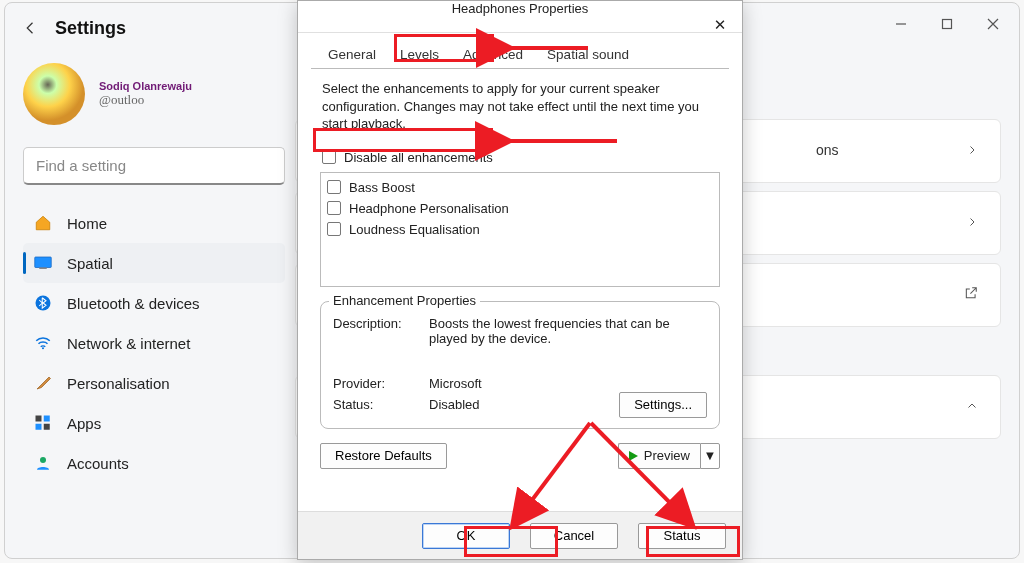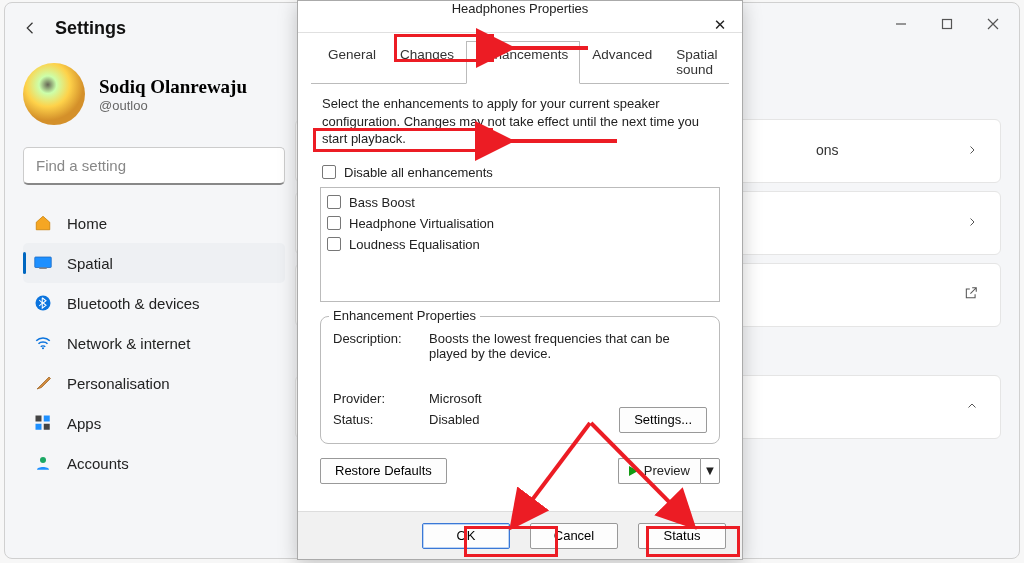--- a/index.html
+++ b/index.html
@@ -14,22 +14,22 @@
     height: 50px; display: flex; align-items: center; padding: 0 6px;
   }
   .back-btn { width: 40px; height: 40px; display:flex;align-items:center;justify-content:center; cursor:pointer;}
   .settings-title { font-size: 18px; font-weight: 600; color: #111; margin-left: 4px;}
   .winctl { position:absolute; top:3px; right:3px; display:flex;}
   .winctl div { width:46px;height:36px;display:flex;align-items:center;justify-content:center; color:#555;}
   .settings-body { position:absolute; top:54px; left:0; right:0; bottom:0; display:flex; }
   .sidebar { width:290px; padding: 6px 10px 0 18px; }
   .profile { display:flex; align-items:center; gap:14px; margin-bottom:22px;}
   .avatar { width:62px;height:62px;border-radius:50%; background: radial-gradient(circle at 40% 35%, #665, #cfa 16%, #fed24a 40%, #d4902a 65%);}
-  .profile-name { font-size:19px; font-weight:700; color:#000000;font-family:Liberation Serif, serif;}
-  .profile-email { font-size:13px; color:#666;}
+  .profile-name { font-size:11px; font-weight:700; color:#701a75;}
+  .profile-email { font-size:13px; color:#666;font-family:Liberation Serif, serif;}
   .search { margin-bottom: 18px;}
   .search input { width:100%; height:38px; border:1px solid #ccc; border-bottom:2px solid #888; border-radius:5px; padding:0 12px; font-size:15px; background:#fff;}
   .search input::placeholder{color:#888;}
   .nav-item { display:flex; align-items:center; gap:14px; height:40px; padding:0 10px; border-radius:5px; font-size:15px; color:#222; cursor:pointer; position:relative;}
   .nav-item.selected { background:#eef0f3;}
   .nav-item.selected::before { content:""; position:absolute; left:0; top:9px; bottom:9px; width:3px; background:#0067C0; border-radius:2px;}
   .nav-icon { width:20px; height:20px; display:flex; align-items:center; justify-content:center;}
   .content { flex:1; padding-top: 10px; padding-right: 18px; position:relative;}
   .card { background:#fff; border:1px solid #e5e5e5; border-radius:6px; height:64px; margin-bottom:8px; position:relative;}
   .card .chev { position:absolute; right:22px; top:50%; transform:translateY(-50%); color:#555;}
@@ -217,43 +217,42 @@
         <path d="M4 14 V12 a8 8 0 0 1 16 0 v2" fill="none" stroke="#555" stroke-width="1.8"></path>
         <rect x="3" y="13" width="4" height="7" rx="1.5" fill="#555"></rect>
         <rect x="17" y="13" width="4" height="7" rx="1.5" fill="#555"></rect>
       </svg>
     <span>Headphones Properties</span>
     <span class="dlg-close">✕</span>
   </div>
 
   <div class="tabs">
     <div class="tab">General</div>
-    <div class="tab">Changes</div>
-    <div class="tab active">Enhancements</div>
+    <div class="tab">Levels</div>
     <div class="tab">Advanced</div>
     <div class="tab">Spatial sound</div>
   </div>
   <div class="tabline"></div>
 
   <div class="tabpanel">
     <div class="intro">Select the enhancements to apply for your current speaker configuration. Changes may not take effect until the next time you start playback.</div>
 
     <div class="chk-row">
       <span class="chk"></span>
       <span>Disable all enhancements</span>
     </div>
 
     <div class="enh-list">
       <div class="chk-row">
         <span class="chk"></span>
         <span>Bass Boost</span>
       </div>
       <div class="chk-row">
         <span class="chk"></span>
-        <span>Headphone Virtualisation</span>
+        <span>Headphone Personalisation</span>
       </div>
       <div class="chk-row">
         <span class="chk"></span>
         <span>Loudness Equalisation</span>
       </div>
     </div>
 
     <div class="props">
       <span class="props-title">Enhancement Properties</span>
       <div class="prow">

